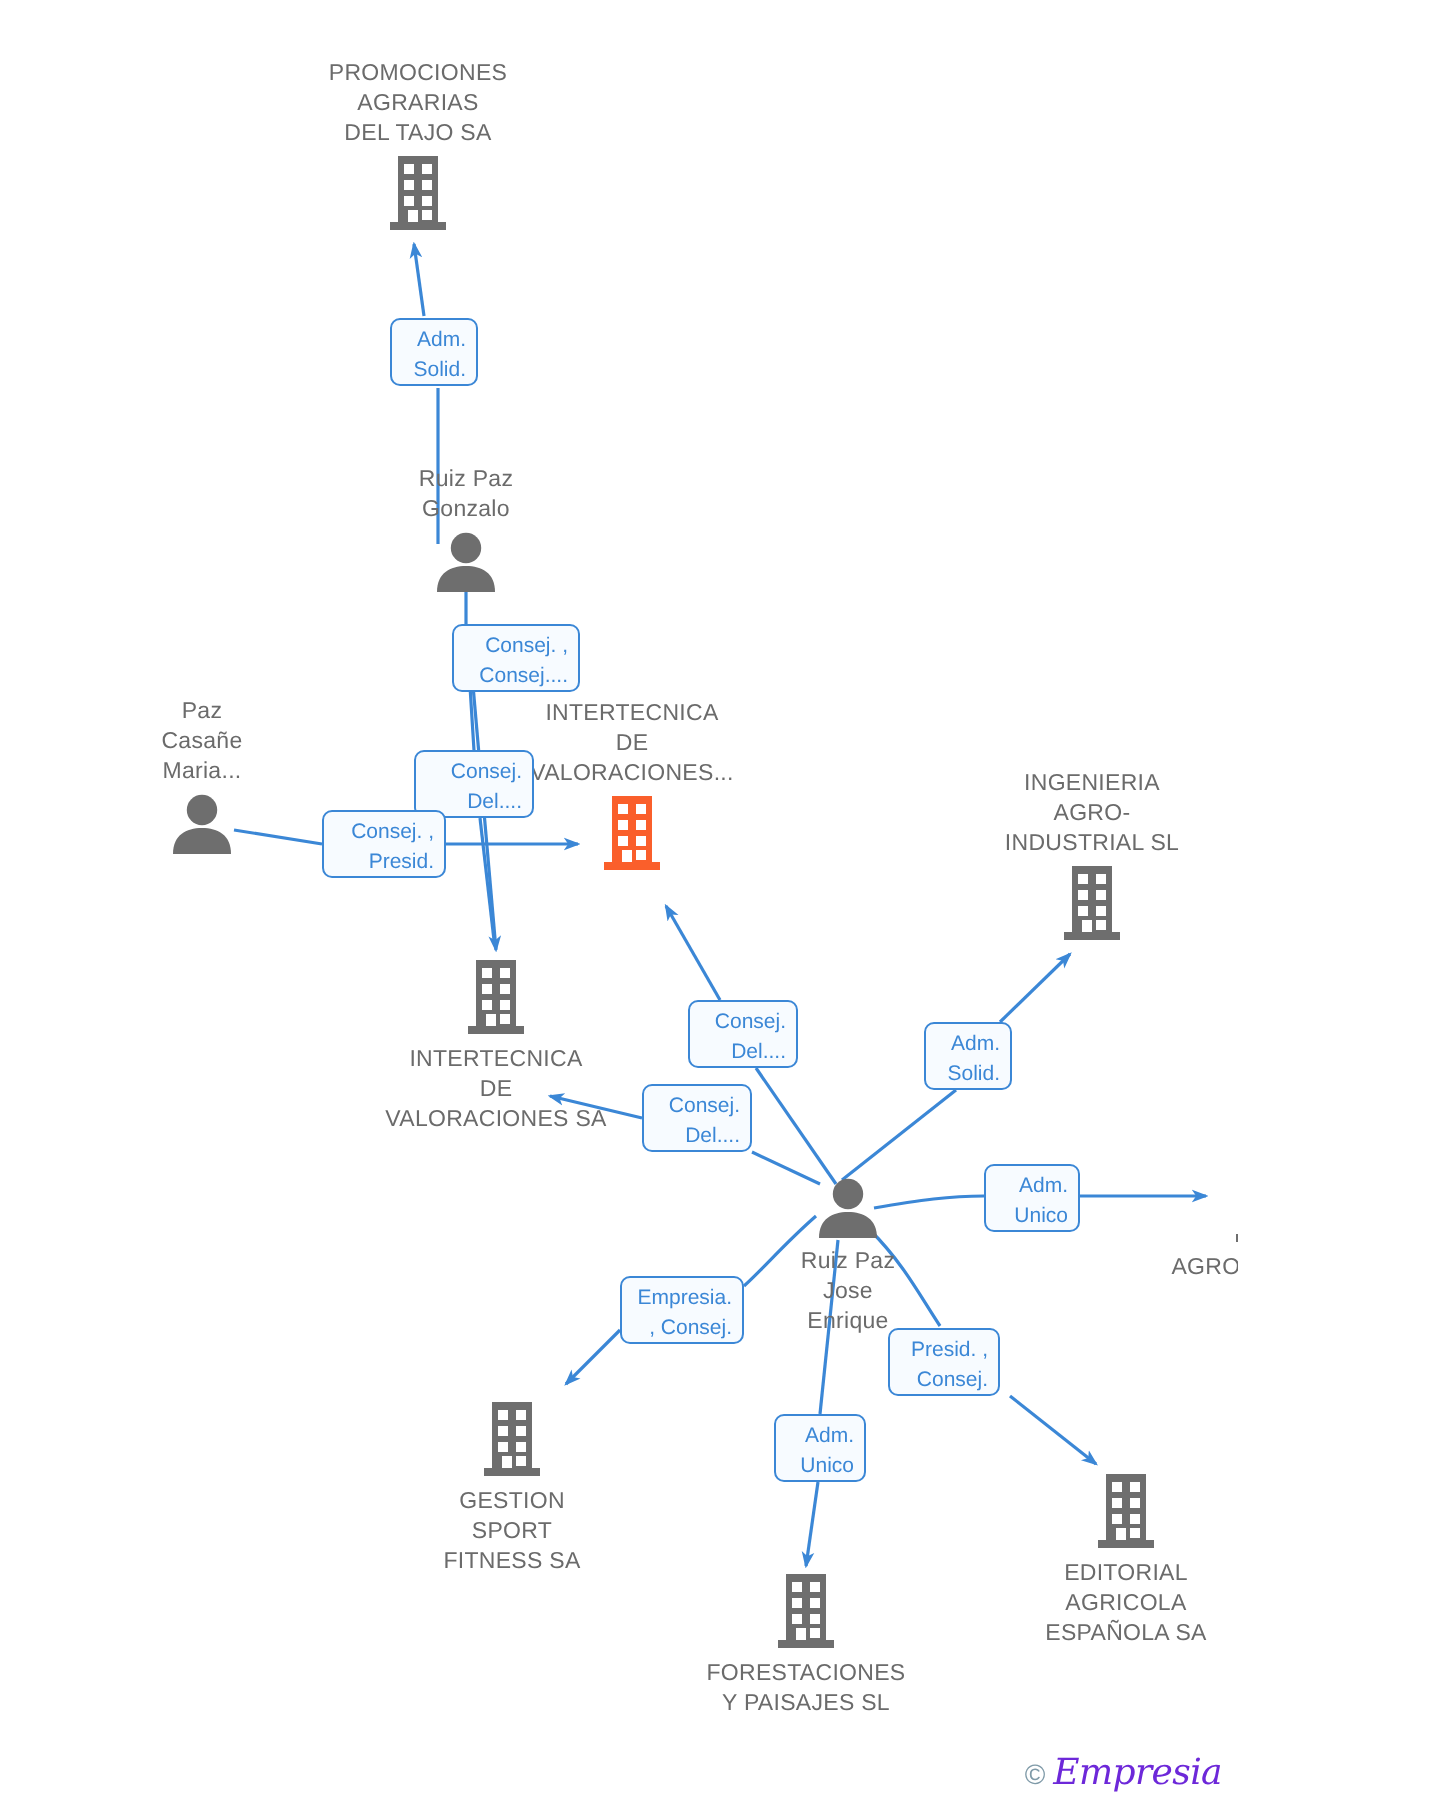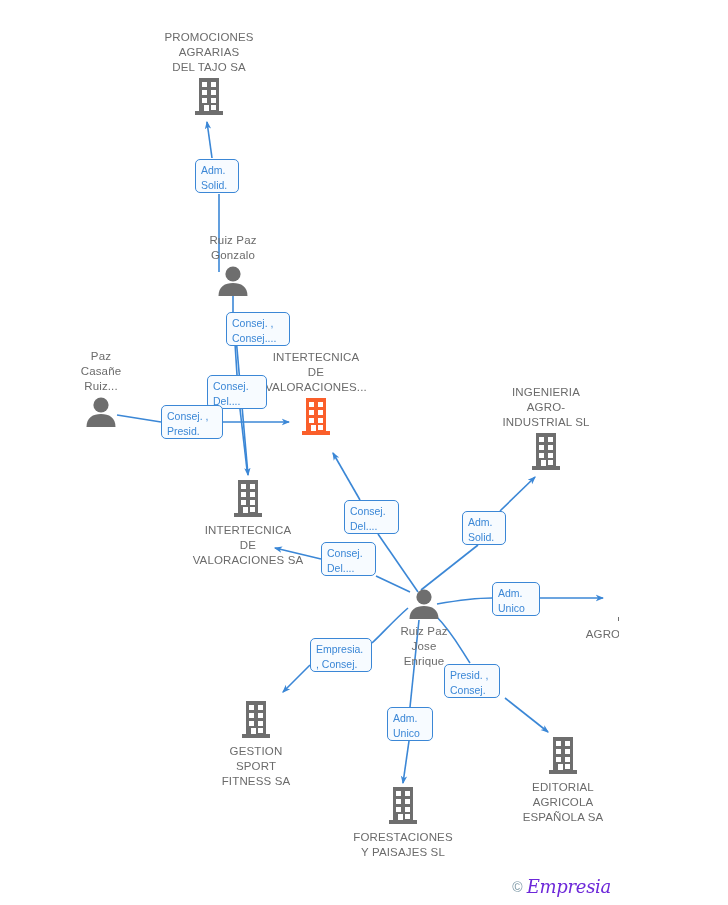--- a/index.html
+++ b/index.html
@@ -49,21 +49,21 @@
   .node.company-below .label { margin-top: 2px; }
 
   .edge-label {
     position: absolute;
     border: 1.3px solid #3b87d6;
     border-radius: 5px;
     background: #f7fbff;
     color: #3b87d6;
     font-size: 10.5px;
     line-height: 15px;
-    text-align: left;
+    text-align: right;
     padding: 3px 5px 4px 5px;
     white-space: pre-line;
     box-sizing: border-box;
   }
   #watermark {
     position: absolute;
     right: 8px;
     bottom: 8px;
     display: flex;
     align-items: center;
@@ -158,21 +158,21 @@
       <svg width="34" height="34" viewBox="0 0 34 34">
         <circle cx="17" cy="9" r="7.6" fill="#6e6e6e"></circle>
         <path d="M 2.5 31 C 2.5 21.5 9 18 17 18 C 25 18 31.5 21.5 31.5 31 Z" fill="#6e6e6e"></path>
       </svg>
     </span>
   </div>
 
   <div class="node company-above" style="left:101px; top:349px;">
     <span class="label">Paz
 Casañe
-Ruiz...</span>
+Maria...</span>
     <span class="icon-wrap">
       <svg width="34" height="34" viewBox="0 0 34 34">
         <circle cx="17" cy="9" r="7.6" fill="#6e6e6e"></circle>
         <path d="M 2.5 31 C 2.5 21.5 9 18 17 18 C 25 18 31.5 21.5 31.5 31 Z" fill="#6e6e6e"></path>
       </svg>
     </span>
   </div>
 
   <div class="node company-above" style="left:316px; top:350px;">
     <span class="label">INTERTECNICA

